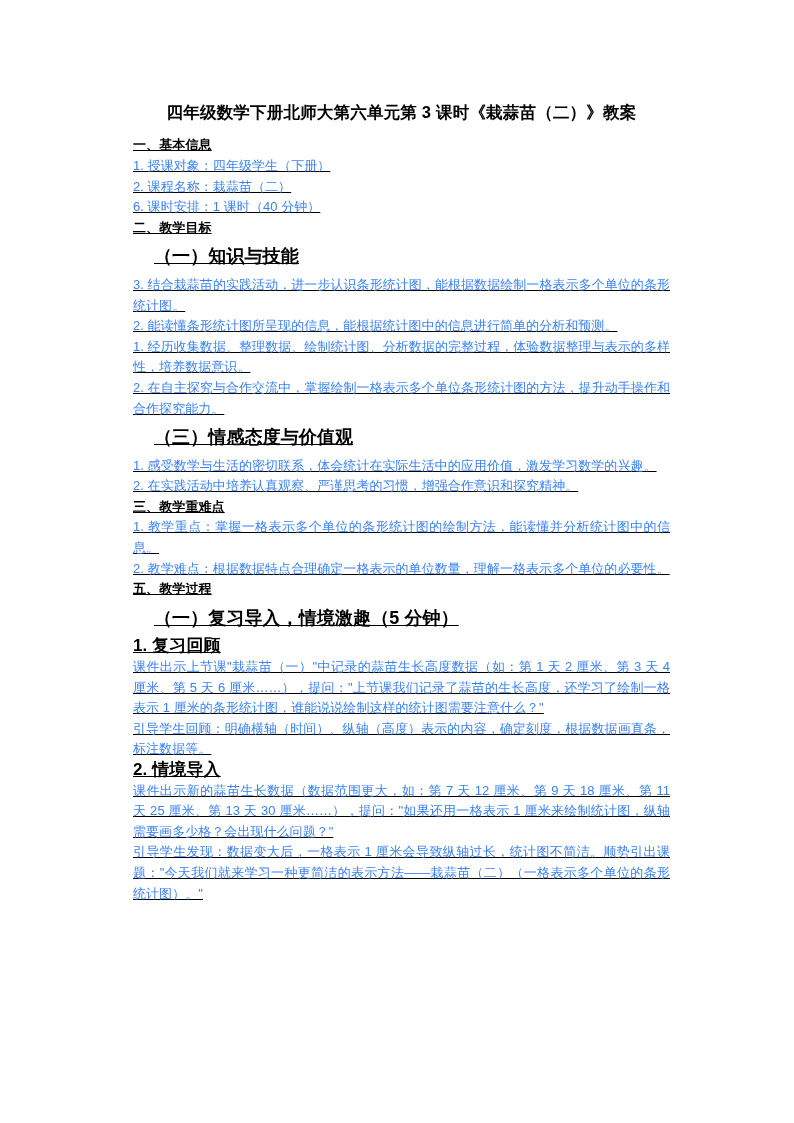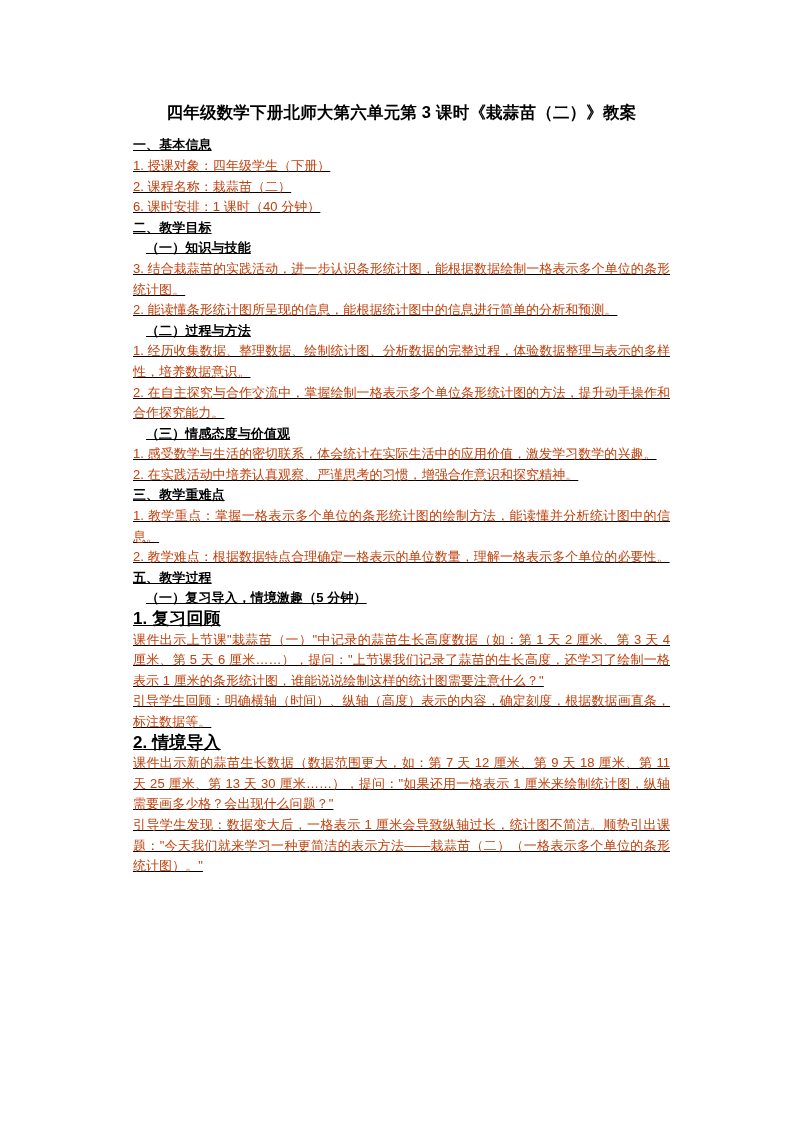--- a/index.html
+++ b/index.html
@@ -32,42 +32,42 @@
     color: #000;
   }
   .h2 {
     font-size: 13px;
     font-weight: bold;
     line-height: 20.6px;
     margin: 0;
     letter-spacing: 0.1px;
   }
   .h3 {
-    font-size: 13px;
+    font-size: 18px;
     font-weight: bold;
     line-height: 20.6px;
-    margin: 0;
+    margin: 8px;
     text-indent: 13px;
     letter-spacing: 0.1px;
   }
   .h4 {
     font-size: 17px;
     font-weight: bold;
     line-height: 20.6px;
     margin: 0;
     letter-spacing: 0.1px;
   }
   .p {
     font-size: 13px;
     line-height: 20.6px;
     margin: 0;
     text-align: justify;
     text-justify: inter-ideograph;
     letter-spacing: 0.05px;
-    color: #c2410c;
+    color: #3b82f6;
   }
   .block { margin: 0; padding: 0; text-decoration: underline; }
 </style>
 </head>
 <body>
 
 <div class="page">
 
   <h1 class="doc-title">四年级数学下册北师大第六单元第 3 课时《栽蒜苗（二）》教案</h1>
 
@@ -78,21 +78,20 @@
     <p class="p">6. 课时安排：1 课时（40 分钟）</p>
   </div>
 
   <div class="block">
     <p class="h2">二、教学目标</p>
 
     <p class="h3">（一）知识与技能</p>
     <p class="p">3. 结合栽蒜苗的实践活动，进一步认识条形统计图，能根据数据绘制一格表示多个单位的条形统计图。</p>
     <p class="p">2. 能读懂条形统计图所呈现的信息，能根据统计图中的信息进行简单的分析和预测。</p>
 
-    <p class="h3">（二）过程与方法</p>
     <p class="p">1. 经历收集数据、整理数据、绘制统计图、分析数据的完整过程，体验数据整理与表示的多样性，培养数据意识。</p>
     <p class="p">2. 在自主探究与合作交流中，掌握绘制一格表示多个单位条形统计图的方法，提升动手操作和合作探究能力。</p>
 
     <p class="h3">（三）情感态度与价值观</p>
     <p class="p">1. 感受数学与生活的密切联系，体会统计在实际生活中的应用价值，激发学习数学的兴趣。</p>
     <p class="p">2. 在实践活动中培养认真观察、严谨思考的习惯，增强合作意识和探究精神。</p>
   </div>
 
   <div class="block">
     <p class="h2">三、教学重难点</p>

